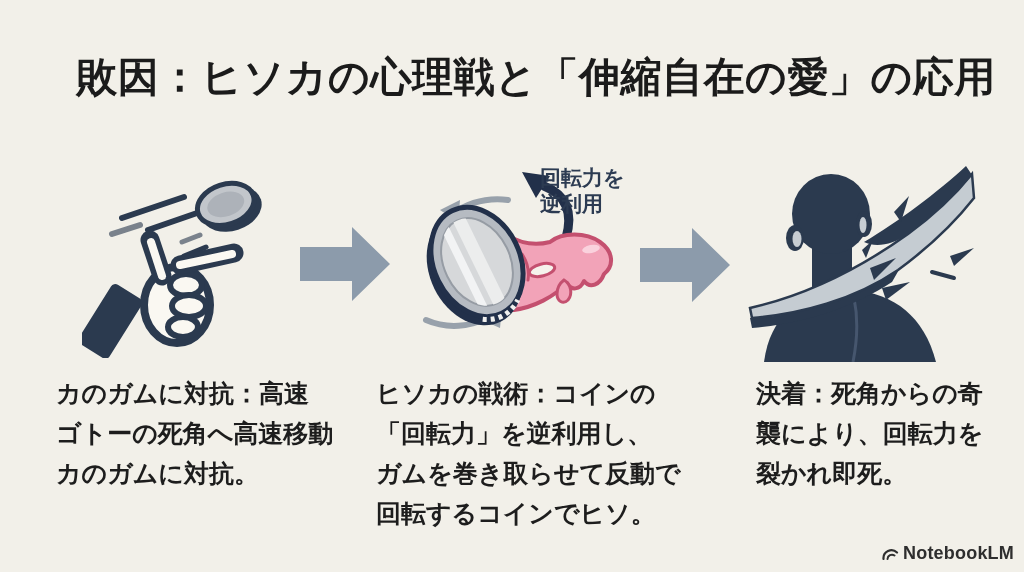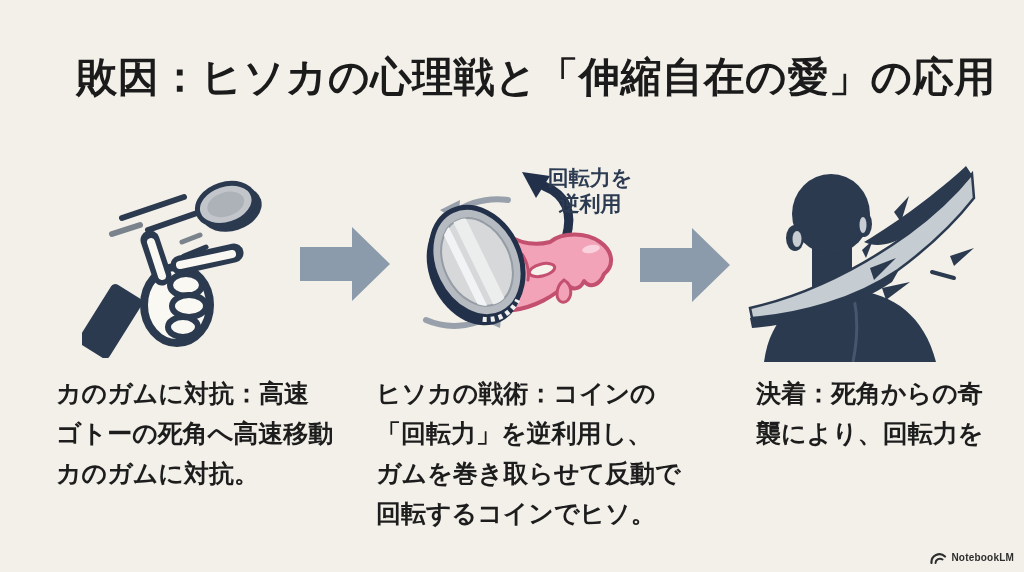--- a/index.html
+++ b/index.html
@@ -16,36 +16,36 @@
   .panel{position:absolute;}
   .panel svg{display:block;width:100%;height:100%;}
   .panel-1{left:82px;top:148px;width:220px;height:210px;}
   .panel-2{left:398px;top:162px;width:235px;height:205px;}
   .panel-3{left:742px;top:150px;width:235px;height:212px;}
   .flow-arrow{position:absolute;width:92px;height:78px;}
   .flow-arrow-1{left:300px;top:225px;}
   .flow-arrow-2{left:640px;top:226px;}
   .annotation{
     position:absolute;left:540px;top:165px;width:100px;
-    text-align:center;font-size:21px;font-weight:700;line-height:26px;
+    font-size:21px;font-weight:700;line-height:26px;
     color:#2c3b52;
   }
   .annotation span{display:block;}
   .caption{
     position:absolute;top:373px;
     font-size:25px;font-weight:700;line-height:40px;color:#1d1d1d;
   }
   .caption span{display:block;white-space:nowrap;}
   .caption-1{left:56px;}
   .caption-2{left:376px;}
   .caption-3{left:756px;}
   .watermark{
     position:absolute;right:10px;bottom:8px;
     display:flex;align-items:center;gap:4px;
-    font-size:10px;font-weight:600;color:#2e2e2e;letter-spacing:0.2px;
+    font-size:18px;font-weight:600;color:#2e2e2e;letter-spacing:0.2px;
   }
   .watermark svg{display:block;}
 </style>
 </head>
 <body>
 
 <div class="stage">
 
   <div class="title">敗因：ヒソカの心理戦と「伸縮自在の愛」の応用</div>
 
@@ -182,20 +182,21 @@
   <div class="caption caption-2">
     <span>ヒソカの戦術：コインの</span>
     <span>「回転力」を逆利用し、</span>
     <span>ガムを巻き取らせて反動で</span>
     <span>回転するコインでヒソ。</span>
   </div>
 
   <div class="caption caption-3">
     <span>決着：死角からの奇</span>
     <span>襲により、回転力を</span>
+    <span>裂かれ即死。</span>
   </div>
 
   <div class="watermark">
     <svg width="17" height="13" viewBox="0 0 17 13">
       <path d="M1.5,12 A8,8 0 0 1 15,5.5" fill="none" stroke="#2e2e2e" stroke-width="2.2" stroke-linecap="round"></path>
       <path d="M5.5,12 A4.5,4.5 0 0 1 12.5,8.5" fill="none" stroke="#2e2e2e" stroke-width="2" stroke-linecap="round"></path>
     </svg>
     <span>NotebookLM</span>
   </div>
 

